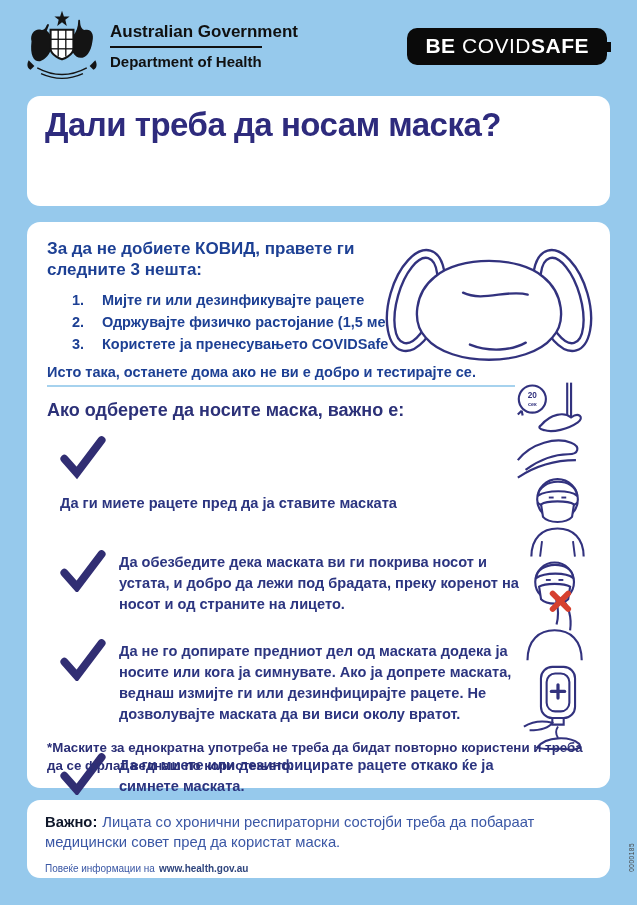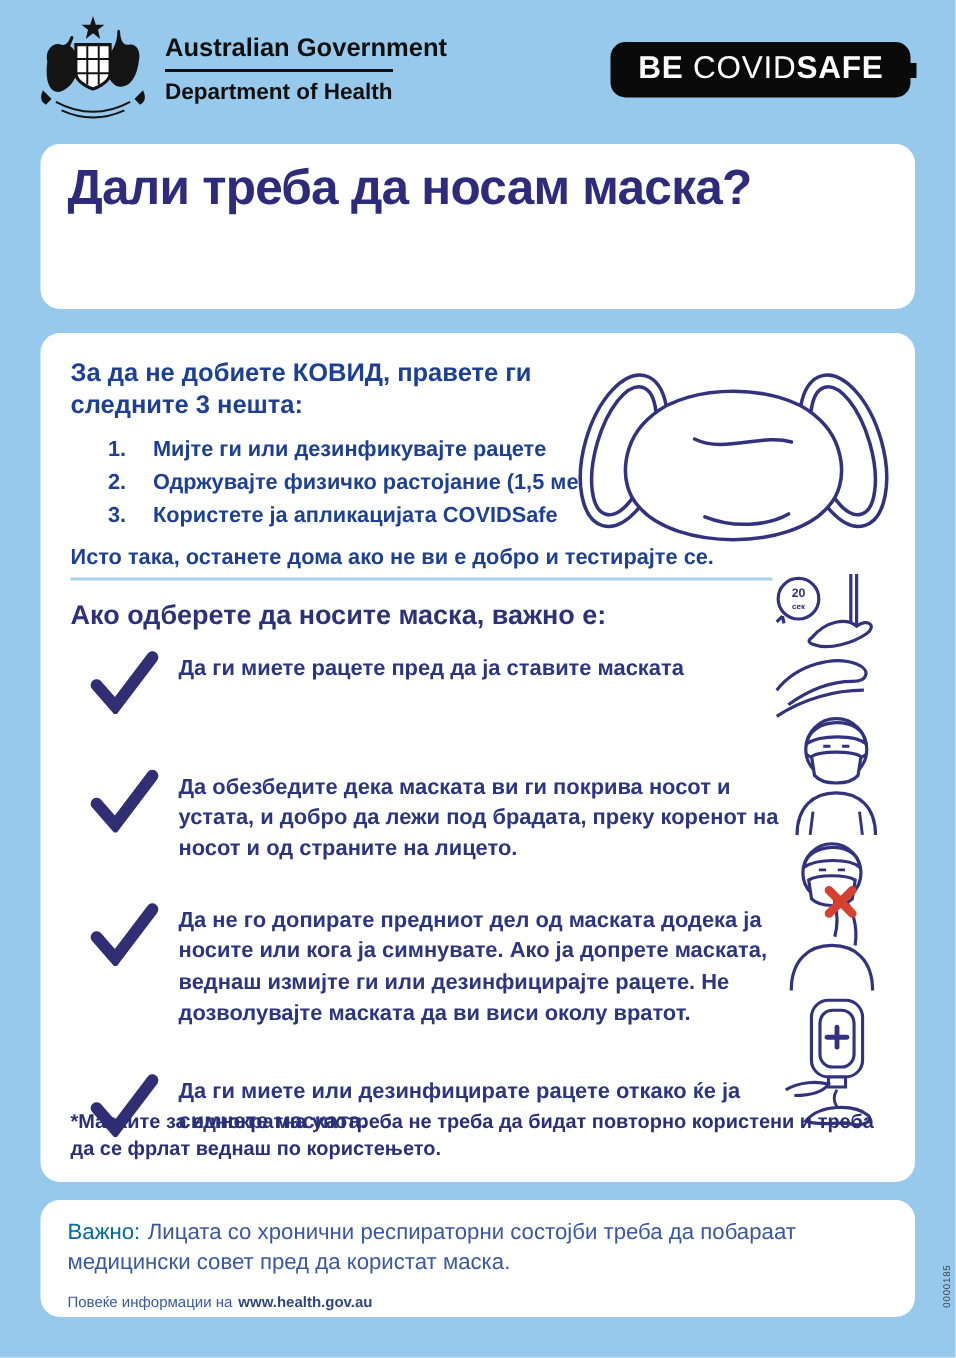--- a/index.html
+++ b/index.html
@@ -28,34 +28,34 @@
   .steps-heading{color:#1d4094;font-size:17px;font-weight:bold;line-height:1.25;width:330px;}
   .steps{margin:8px 0 0 25px;}
   .step{display:flex;color:#1d4094;font-size:14.5px;font-weight:bold;line-height:22px;}
   .step-num{width:30px;flex:0 0 30px;}
   .also{color:#1d4094;font-size:14.5px;font-weight:bold;margin-top:9px;width:468px;
         padding-bottom:5px;border-bottom:2.5px solid #a6d2ee;}
   .check-heading{color:#2c3178;font-size:18px;font-weight:bold;margin-top:13px;}
   .check-item{display:flex;gap:13px;padding-left:13px;align-items:flex-start;}
   .check-item .tick{flex:0 0 46px;width:46px;height:42px;margin-top:-2px;}
   .check-text{color:#2c3580;font-size:14.6px;font-weight:bold;line-height:1.42;width:400px;}
-  .ci1{margin-top:15px;} .ci2{margin-top:39px;} .ci3{margin-top:27px;} .ci4{margin-top:31px;}
+  .ci1{margin-top:15px;flex-direction:column;} .ci2{margin-top:39px;} .ci3{margin-top:27px;} .ci4{margin-top:31px;}
   .footnote{position:absolute;left:20px;bottom:13px;width:548px;color:#2b2f77;
             font-size:13.3px;font-weight:bold;line-height:1.35;}
   
   .mask-illus{position:absolute;top:8px;right:10px;width:222px;height:142px;}
   .icon-abs{position:absolute;right:6px;width:92px;}
   .ic-wash{top:158px;height:106px;}
   .ic-person{top:248px;height:88px;}
   .ic-notouch{top:334px;height:106px;}
   .ic-sani{top:442px;height:90px;right:12px;width:80px;}
   
   .panel-footer{top:800px;height:78px;padding:13px 18px;box-sizing:border-box;}
   .important-line{font-size:14.8px;line-height:1.35;color:#3a57a5;}
-  .important-label{color:#0369a1;font-weight:normal;margin-right:5px;}
+  .important-label{color:#0f172a;font-weight:bold;margin-right:5px;}
   .moreinfo{font-size:10px;color:#3a57a5;margin-top:10px;}
   .moreinfo .lnk{font-weight:bold;color:#30467e;margin-left:4px;}
   
   .print-code{position:absolute;right:2px;top:843px;writing-mode:vertical-rl;
               transform:rotate(180deg);font-size:6.5px;color:#444;letter-spacing:.5px;}
 </style>
 </head>
 <body>
 
 <div class="page">
@@ -106,21 +106,21 @@
         <div class="step">
           <span class="step-num">1.</span>
           <span>Мијте ги или дезинфикувајте рацете</span>
         </div>
         <div class="step">
           <span class="step-num">2.</span>
           <span>Одржувајте физичко растојание (1,5 метар)</span>
         </div>
         <div class="step">
           <span class="step-num">3.</span>
-          <span>Користете ја апликацијата COVIDSafe</span>
+          <span>Користете ја пренесувањето COVIDSafe</span>
         </div>
       </div>
 
       <div class="also">Исто така, останете дома ако не ви е добро и тестирајте се.</div>
 
       <div class="check-heading">Ако одберете да носите маска, важно е:</div>
 
       <div class="check-item ci1">
         <svg class="tick" viewBox="0 0 52 46">
           <path d="M5 25 L19 41 L47 4" fill="none" stroke="#312e73" stroke-width="9" stroke-linecap="round" stroke-linejoin="miter"></path>

